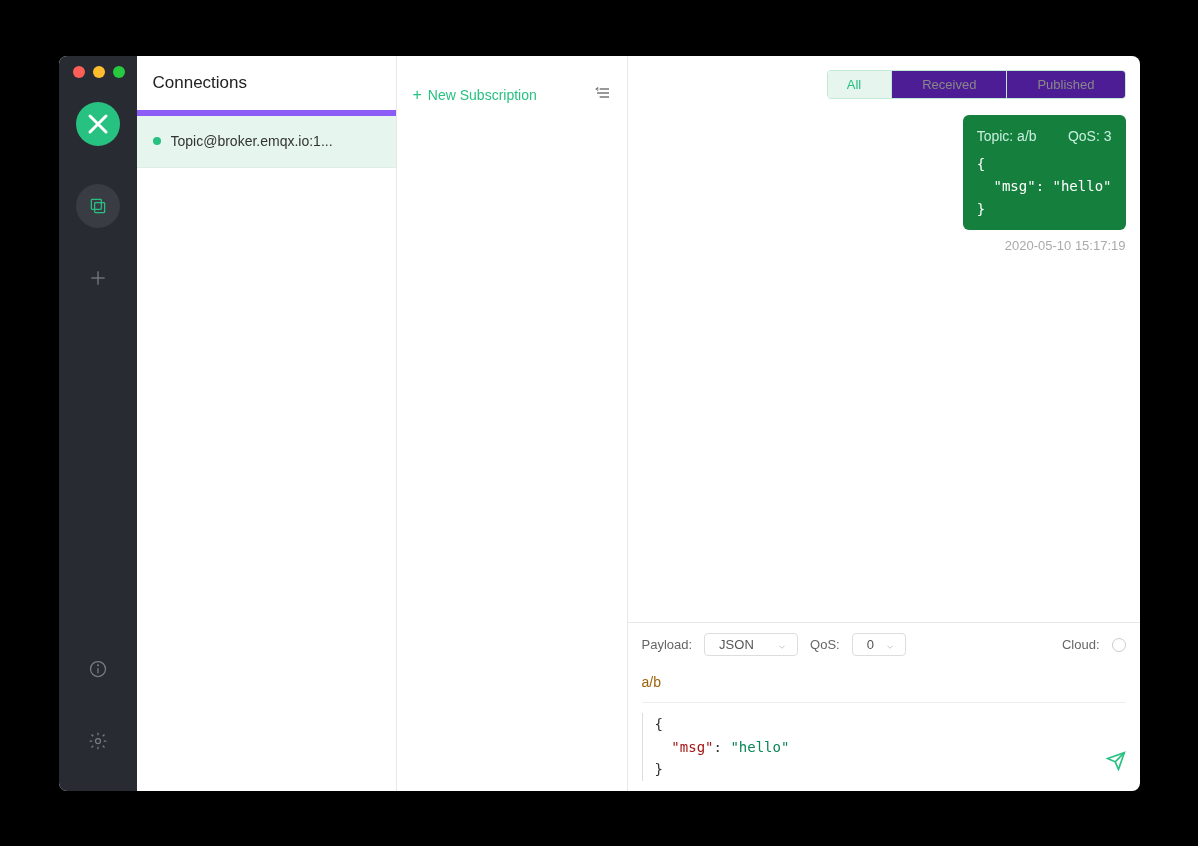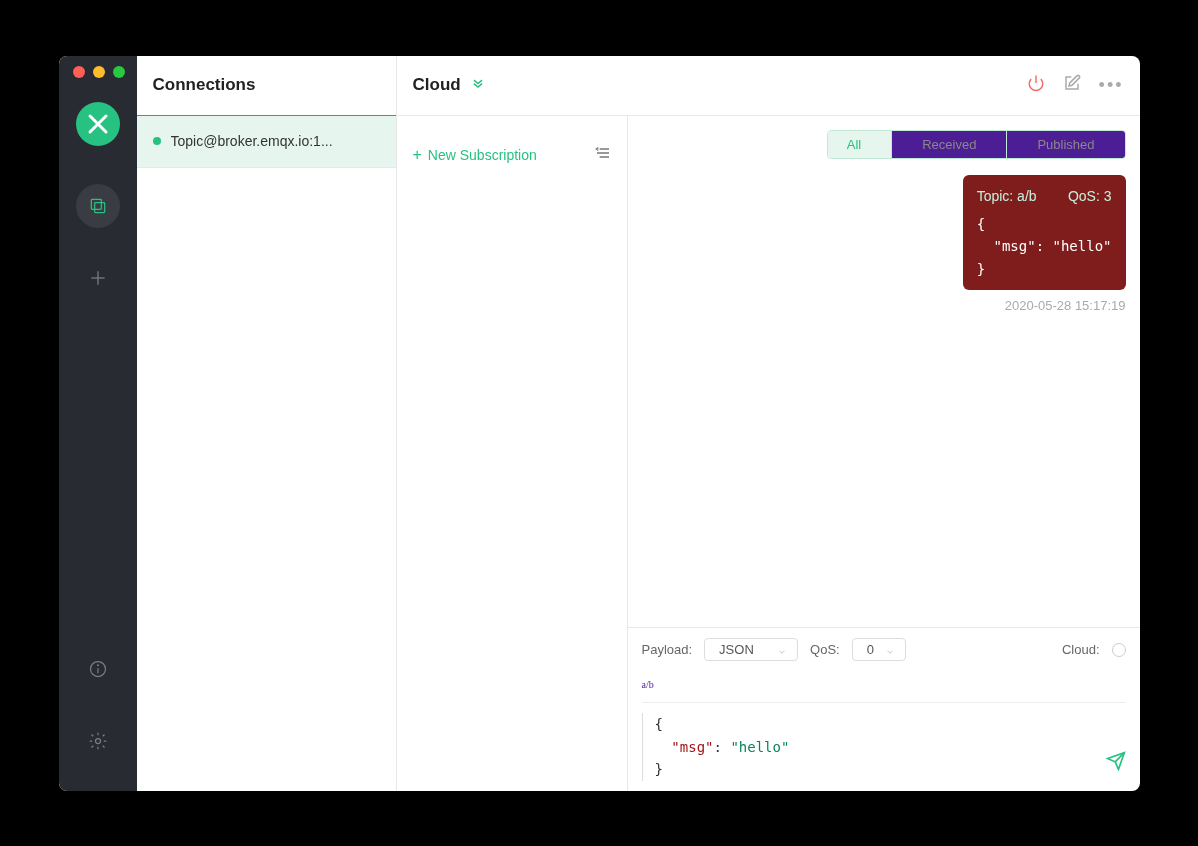--- a/index.html
+++ b/index.html
@@ -15,21 +15,21 @@
     .nav-rail { width: 78px; background: #292b33; display: flex; flex-direction: column; align-items: center; padding-top: 46px; }
     .nav-logo { width: 44px; height: 44px; border-radius: 50%; background: #27c181; display: flex; align-items: center; justify-content: center; margin-bottom: 38px; }
     .nav-logo svg { width: 24px; height: 24px; }
     .nav-item { width: 44px; height: 44px; border-radius: 50%; display: flex; align-items: center; justify-content: center; margin-bottom: 28px; cursor: pointer; }
     .nav-item.active { background: #3a3c44; }
     .nav-item svg { stroke: #7a7d84; fill: none; }
     .nav-item.active svg { stroke: #27c181; }
     .nav-spacer { flex: 1; }
 
     .connections-panel { width: 260px; border-right: 1px solid #e8e8e8; background: #fff; }
-    .conn-header { height: 60px; display: flex; align-items: center; padding: 0 16px; font-size: 17px; font-weight: 700; color: #222; border-bottom: 1px solid #8b5cf6; }
+    .conn-header { height: 60px; display: flex; align-items: center; padding: 0 16px; font-size: 17px; font-weight: 400; color: #222; border-bottom: 6px solid #8b5cf6; }
     .conn-list {}
     .conn-item { height: 52px; display: flex; align-items: center; padding: 0 16px; gap: 10px; background: #e6f6ef; border-bottom: 1px solid #e1ece5; cursor: pointer; }
     .conn-dot { width: 8px; height: 8px; border-radius: 50%; background: #27c181; flex-shrink: 0; }
     .conn-name { font-size: 14px; color: #333; white-space: nowrap; overflow: hidden; text-overflow: ellipsis; }
 
     .main { flex: 1; display: flex; flex-direction: column; }
     .main-header { height: 60px; display: flex; align-items: center; justify-content: space-between; padding: 0 16px; border-bottom: 1px solid #e8e8e8; }
     .conn-title { display: flex; align-items: center; gap: 10px; }
     .conn-title-text { font-size: 17px; font-weight: 600; color: #222; }
     .chevron-dd { color: #27c181; cursor: pointer; }
@@ -48,34 +48,34 @@
     .collapse-icon { cursor: pointer; }
 
     .msg-panel { flex: 1; display: flex; flex-direction: column; }
     .msg-toolbar { display: flex; justify-content: flex-end; padding: 14px 14px 6px; }
     .filter-tabs { display: flex; border-radius: 4px; overflow: hidden; border: 1px solid #c1e9d6; }
     .filter-tab { padding: 6px 30px; font-size: 13px; background: #4c1d95; color: #888; border-left: 1px solid #c1e9d6; cursor: pointer; }
     .filter-tab:first-child { border-left: none; padding-left: 19px; }
     .filter-tab.active { background: #e6f6ef; color: #27c181; }
 
     .messages { flex: 1; overflow: auto; padding: 10px 14px; display: flex; flex-direction: column; align-items: flex-end; }
-    .msg-bubble { background: #7f1d1d; color: #fff; border-radius: 6px; padding: 10px 14px; font-size: 14px; max-width: 300px; font-family: ui-monospace, Menlo, Monaco, monospace; line-height: 1.6; }
+    .msg-bubble { background: #15803d; color: #fff; border-radius: 6px; padding: 10px 14px; font-size: 14px; max-width: 300px; font-family: ui-monospace, Menlo, Monaco, monospace; line-height: 1.6; }
     .msg-meta { display: flex; justify-content: space-between; gap: 18px; margin-bottom: 6px; color: #c7f0de; font-family: -apple-system, sans-serif; font-size: 14px; }
     .msg-payload { white-space: pre; }
     .msg-time { color: #aaa; margin-top: 8px; font-size: 13px; }
 
     .publisher { border-top: 1px solid #e8e8e8; padding: 10px 14px 10px; }
     .pub-row1 { display: flex; align-items: center; gap: 12px; }
     .pub-label { font-size: 13px; color: #666; }
     .select { display: inline-flex; align-items: flex-end; gap: 10px; border: 1px solid #ddd; border-radius: 4px; padding: 3px 10px 3px 14px; font-size: 13px; color: #555; background: #fff; cursor: pointer; }
     .select-wide { width: 94px; justify-content: space-between; }
     .select-small { width: 54px; justify-content: space-between; }
     .pub-spacer { flex: 1; }
     .retain-radio { width: 14px; height: 14px; border: 1px solid #ccc; border-radius: 50%; cursor: pointer; }
-    .pub-topic { margin-top: 18px; font-size: 10px; color: #4c1d95; font-family: Liberation Serif, serif; }
+    .pub-topic { margin-top: 18px; font-size: 14px; color: #a16207; }
     .pub-editor { margin-top: 12px; border-top: 1px solid #eee; padding-top: 10px; position: relative; }
     .code-editor { font-family: ui-monospace, Menlo, Monaco, monospace; font-size: 14px; color: #333; line-height: 1.6; white-space: pre; border-left: 1px solid #ddd; padding-left: 12px; }
     .tok-key { color: #a31515; }
     .tok-str { color: #098658; }
     .send-btn { position: absolute; right: 0; bottom: 6px; cursor: pointer; }
   </style>
 </head>
 <body>
 
 <div class="app">
@@ -125,46 +125,20 @@
     <div class="conn-list">
       <div class="conn-item">
         <span class="conn-dot"></span>
         <span class="conn-name">Topic@broker.emqx.io:1...</span>
       </div>
     </div>
   </div>
 
   <div class="main">
 
-    <div class="main-header">
-      <div class="conn-title">
-        <span class="conn-title-text">Cloud</span>
-        <span class="chevron-dd">
-          <svg width="14" height="14" viewBox="0 0 24 24" fill="none" stroke="#27c181" stroke-width="2.5">
-              <polyline points="5 7 12 13 19 7"></polyline>
-              <polyline points="5 13 12 19 19 13"></polyline>
-            </svg>
-        </span>
-      </div>
-      <div class="header-icons">
-        <span class="icon-power">
-          <svg width="18" height="18" viewBox="0 0 24 24" fill="none" stroke-width="2">
-              <path d="M18.4 6.6a9 9 0 1 1-12.8 0"></path>
-              <line x1="12" y1="2" x2="12" y2="12"></line>
-            </svg>
-        </span>
-        <span class="icon-edit">
-          <svg width="18" height="18" viewBox="0 0 24 24" fill="none" stroke-width="2">
-              <path d="M11 4H4v16h16v-7"></path>
-              <path d="M18.5 2.5a2.1 2.1 0 0 1 3 3L12 15l-4 1 1-4 9.5-9.5z"></path>
-            </svg>
-        </span>
-        <span class="icon-more">•••</span>
-      </div>
-    </div>
 
     <div class="body">
 
       <div class="sub-panel">
         <div class="sub-header">
           <div class="new-sub">
             <span class="new-sub-plus">+</span>
             <span>New Subscription</span>
           </div>
           <span class="collapse-icon">
@@ -191,21 +165,21 @@
         <div class="messages">
           <div class="msg-bubble">
             <div class="msg-meta">
               <span>Topic: a/b</span>
               <span>QoS: 3</span>
             </div>
             <div class="msg-payload">{
   "msg": "hello"
 }</div>
           </div>
-          <div class="msg-time">2020-05-28 15:17:19</div>
+          <div class="msg-time">2020-05-10 15:17:19</div>
         </div>
 
         <div class="publisher">
           <div class="pub-row1">
             <span class="pub-label">Payload:</span>
             <div class="select select-wide">
               <span>JSON</span>
               <svg width="10" height="10" viewBox="0 0 24 24" fill="none" stroke="#bbb" stroke-width="2">
                   <polyline points="6 9 12 15 18 9"></polyline>
                 </svg>

